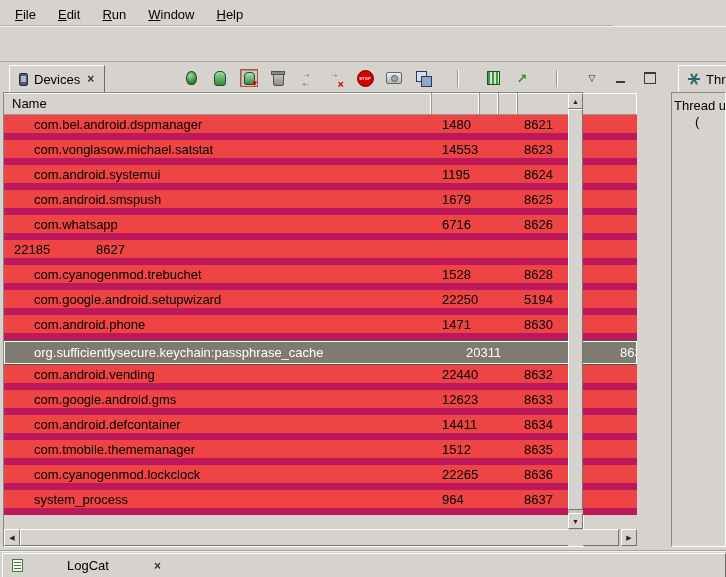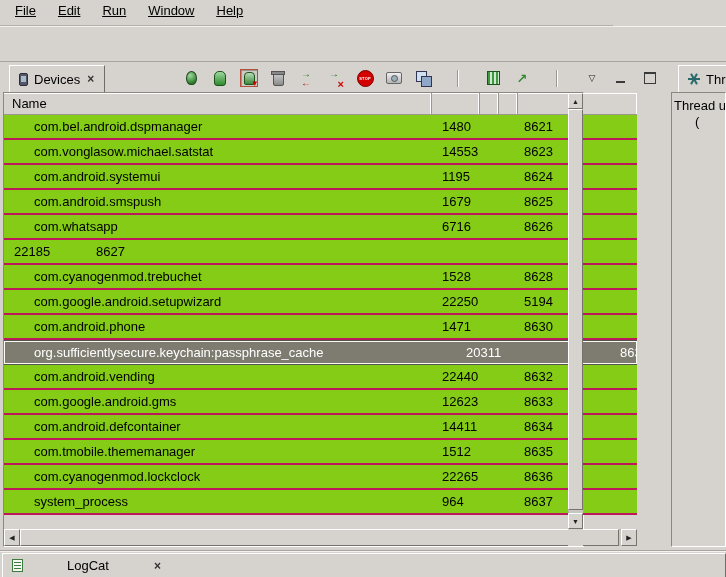--- a/index.html
+++ b/index.html
@@ -16,24 +16,23 @@
   html,body{margin:0;padding:0;}
   body{
     width:726px;height:577px;position:relative;overflow:hidden;
     background:var(--base);
     font-family:"Liberation Sans","DejaVu Sans",sans-serif;
     font-size:13px;color:#000;
   }
   
   .menubar{
     position:absolute;top:0;left:0;width:613px;height:26px;
-    display:flex;align-items:flex-start;padding-left:4px;
+    display:flex;align-items:flex-end;padding-left:4px;
     background:var(--base);
     border-bottom:1px solid #b2afa8;
-    text-decoration:underline;
   }
   .menu-item{padding:3px 11px;cursor:default;}
   .menu-item u{text-decoration:underline;}
   
   .toolbar-strip{
     position:absolute;top:26px;left:0;width:726px;height:36px;
     background:var(--base);
     box-shadow:inset 0 1px 0 var(--light);
     border-bottom:1px solid #a8a59e;
   }
@@ -137,21 +136,21 @@
   }
   .hcell{height:100%;display:flex;align-items:center;
     border-right:1px solid #9a978f;box-shadow:inset -2px 0 0 -1px #fff;
     overflow:hidden;white-space:nowrap;}
   .hcell.h-name{width:428px;padding-left:8px;}
   .hcell.h-pid{width:48px;}
   .hcell.h-x1,.hcell.h-x2{width:19px;}
   .hcell.h-port{flex:1;border-right:none;}
   .tbody{position:absolute;top:22px;left:0;width:633px;height:400px;background:var(--base);}
   .trow{height:25px;display:flex;align-items:center;
-    background:#84cc16;border-bottom:2px solid #be185d;}
+    background:#ef4444;border-bottom:7px solid #be185d;}
   .cell{overflow:hidden;white-space:nowrap;}
   .c-name{width:428px;padding-left:30px;}
   .c-pid{width:48px;padding-left:10px;}
   .c-x1,.c-x2{width:19px;}
   .c-port{flex:1;padding-left:6px;}
   .trow.selected{
     background:var(--selection-bg);color:var(--selection-fg);
     border-top:1px solid #55544c;border-bottom:1px solid #55544c;
     box-shadow:inset 0 0 0 1px #fbfaf3;
     gap:24px;

